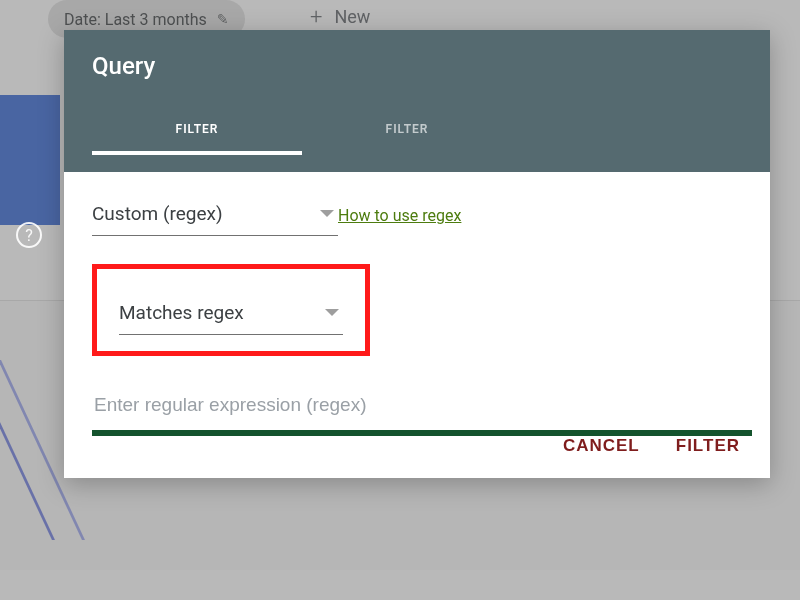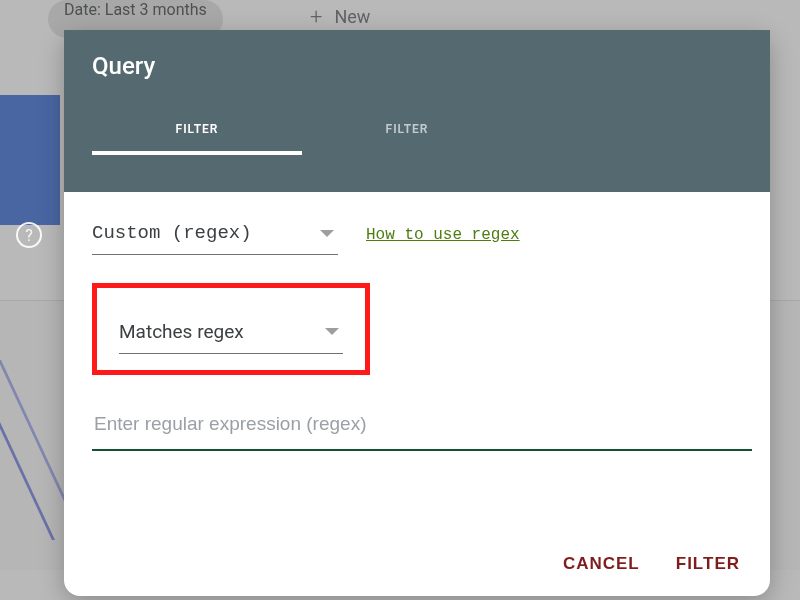--- a/index.html
+++ b/index.html
@@ -25,21 +25,20 @@
       display: inline-flex;
       align-items: center;
       gap: 10px;
       height: 38px;
       padding: 0 16px;
       border-radius: 19px;
       background: #e0e0e0;
       color: #3c4043;
       font-size: 16px;
       top: 0px;
-      flex-direction: column;
     }
     .chip.date { left: 48px; }
     .chip .pencil { font-size: 14px; opacity: .8; }
     .newbtn {
       position: absolute; top: 4px; left: 310px;
       display: inline-flex; align-items: center; gap: 12px;
       color: #5f6368; font-size: 18px;
     }
     .newbtn .plus { font-size: 22px; font-weight: 300; }
     .bluebar {
@@ -65,25 +64,24 @@
       border-left: 3px solid #7e8ef0;
       transform: skewX(25deg);
     }
     .sq1 { left: 10px; border-color: #6e7de0; }
     .sq2 { left: 40px; border-color: #9aa4ee; }
 
     
     .modal {
       position: absolute;
       left: 64px; top: 30px;
-      width: 706px; height: 566px;
+      width: 706px; height: 448px;
       background: #fff;
       display: flex; flex-direction: column;
       box-shadow: 0 6px 24px rgba(0,0,0,.25);
-      border-radius: 16px;
     }
     .modal-header {
       background: #556a70;
       color: #fff;
       padding: 22px 28px 0 28px;
       height: 162px;
       display: flex; flex-direction: column;
     }
     .modal-title {
       font-size: 24px; font-weight: 500;
@@ -106,21 +104,21 @@
       content: "";
       position: absolute; left: 0; right: 0; bottom: -1px;
       height: 4px; background: #fff;
     }
 
     .modal-body {
       flex: 1;
       padding: 22px 28px 0 28px;
       color: #3c4043;
     }
-    .row { display: flex; align-items: center; gap: 28px; margin-bottom: 28px; font-family: Liberation Mono, monospace; }
+    .row { display: flex; align-items: center; margin-bottom: 28px; }
 
     .sel {
       display: flex; align-items: center; justify-content: space-between;
       width: 246px;
       border-bottom: 1px solid #717171;
       padding: 8px 4px 10px 0;
       font-size: 19px; color: #3c4043;
       cursor: pointer;
     }
     .sel .caret {
@@ -139,21 +137,21 @@
       border: 5px solid #ff1a1a;
       padding: 24px 22px 16px 22px;
       width: 278px;
       margin-bottom: 28px;
     }
     .highlight-box .sel { width: 224px; font-size: 19px; }
 
     .textfield {
       width: 660px;
       border: none;
-      border-bottom: 2px solid #14532d;
+      border-bottom: 6px solid #14532d;
       padding: 10px 2px 14px 2px;
       font-size: 19px;
       color: #c2410c;
       outline: none;
       background: transparent;
     }
     .textfield::placeholder { color: #9aa0a6; }
 
     .actions {
       display: flex; justify-content: flex-end; gap: 36px;

